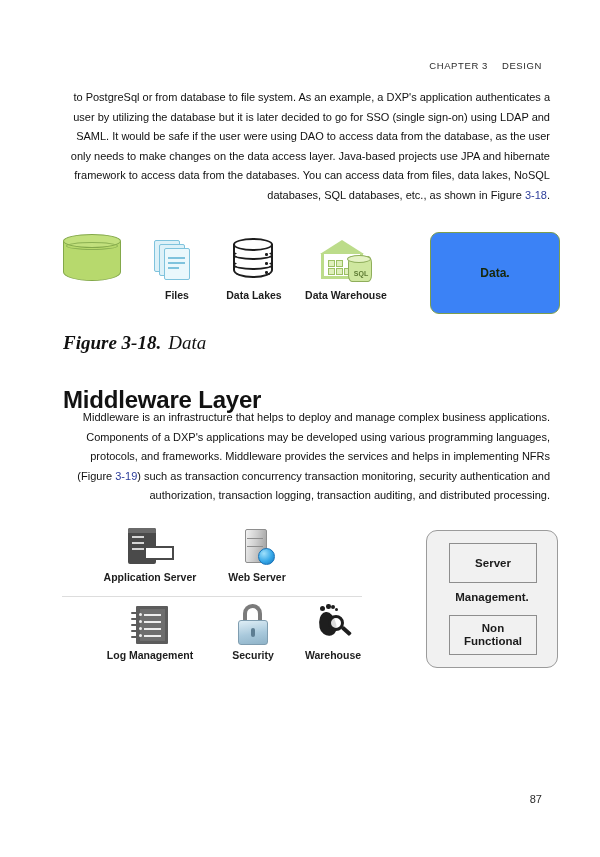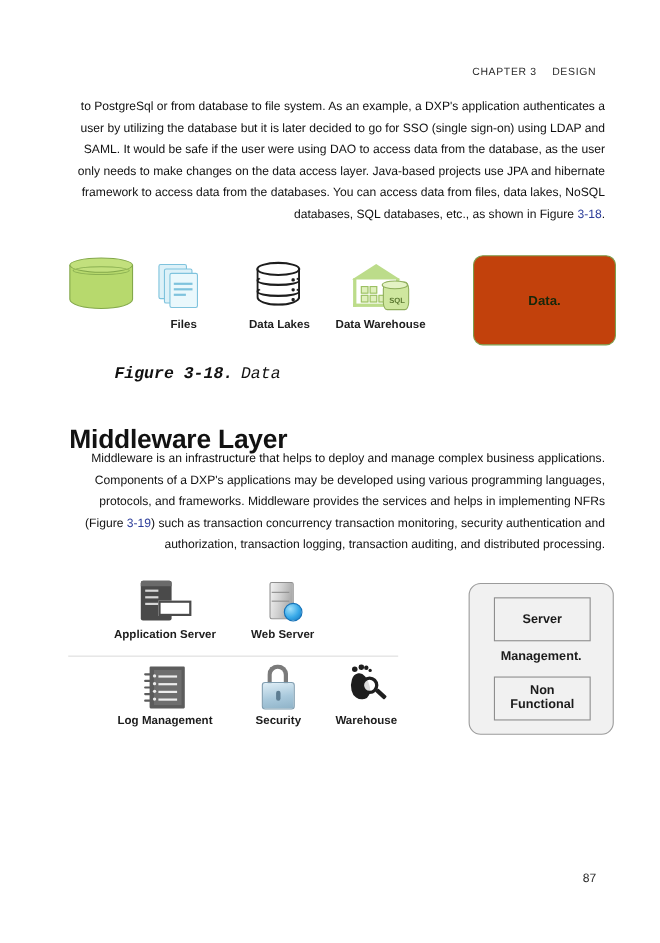--- a/index.html
+++ b/index.html
@@ -180,37 +180,36 @@
     position: absolute; left: 0; top: 11px; width: 24px; text-align: center;
     font-family: "Liberation Sans", sans-serif; font-weight: bold;
     font-size: 7px; color: #5d7a32;
   }
 
   
   .data-box {
     position: absolute;
     left: 372px; top: 4px;
     width: 128px; height: 80px;
-    background: #c2410c;
+    background: #3b82f6;
     border: 1.5px solid #7d9e4d;
     border-radius: 9px;
     display: flex; align-items: center; justify-content: center;
     font-family: "Liberation Sans", sans-serif;
     font-weight: bold; font-size: 12px; color: #17270a;
   }
 
   
   .fig-caption {
     position: absolute;
     left: 63px;
-    font-family: Liberation Mono, monospace;
-    font-size: 15px;
+    font-family: Liberation Serif, serif;
+    font-size: 19px;
     color: #111;
     white-space: nowrap;
-    margin-left: 41px;
   }
   .fig-caption .num { font-weight: bold; font-style: italic; }
   .fig-caption .txt { font-style: italic; margin-left: 7px; }
 
   
   .section-heading {
     position: absolute;
     left: 63px; top: 366px;
     font-family: "Liberation Sans", sans-serif;
     font-weight: bold;
@@ -377,21 +376,21 @@
 
       <div class="icon-cell" style="left:0px; top:6px; width:70px;">
         <div class="cyl-green">
           <div class="body"></div>
           <div class="top"></div>
           <div class="ring"></div>
         </div>
         <div class="caption"></div>
       </div>
 
-      <div class="icon-cell" style="left:76px; top:10px; width:66px;">
+      <div class="icon-cell" style="left:86px; top:10px; width:66px;">
         <div class="files-ic">
           <div class="sheet s1"></div>
           <div class="sheet s2"></div>
           <div class="sheet s3"></div>
           <div class="ln l1"></div>
           <div class="ln l2"></div>
           <div class="ln l3"></div>
         </div>
         <div class="caption">Files</div>
       </div>

